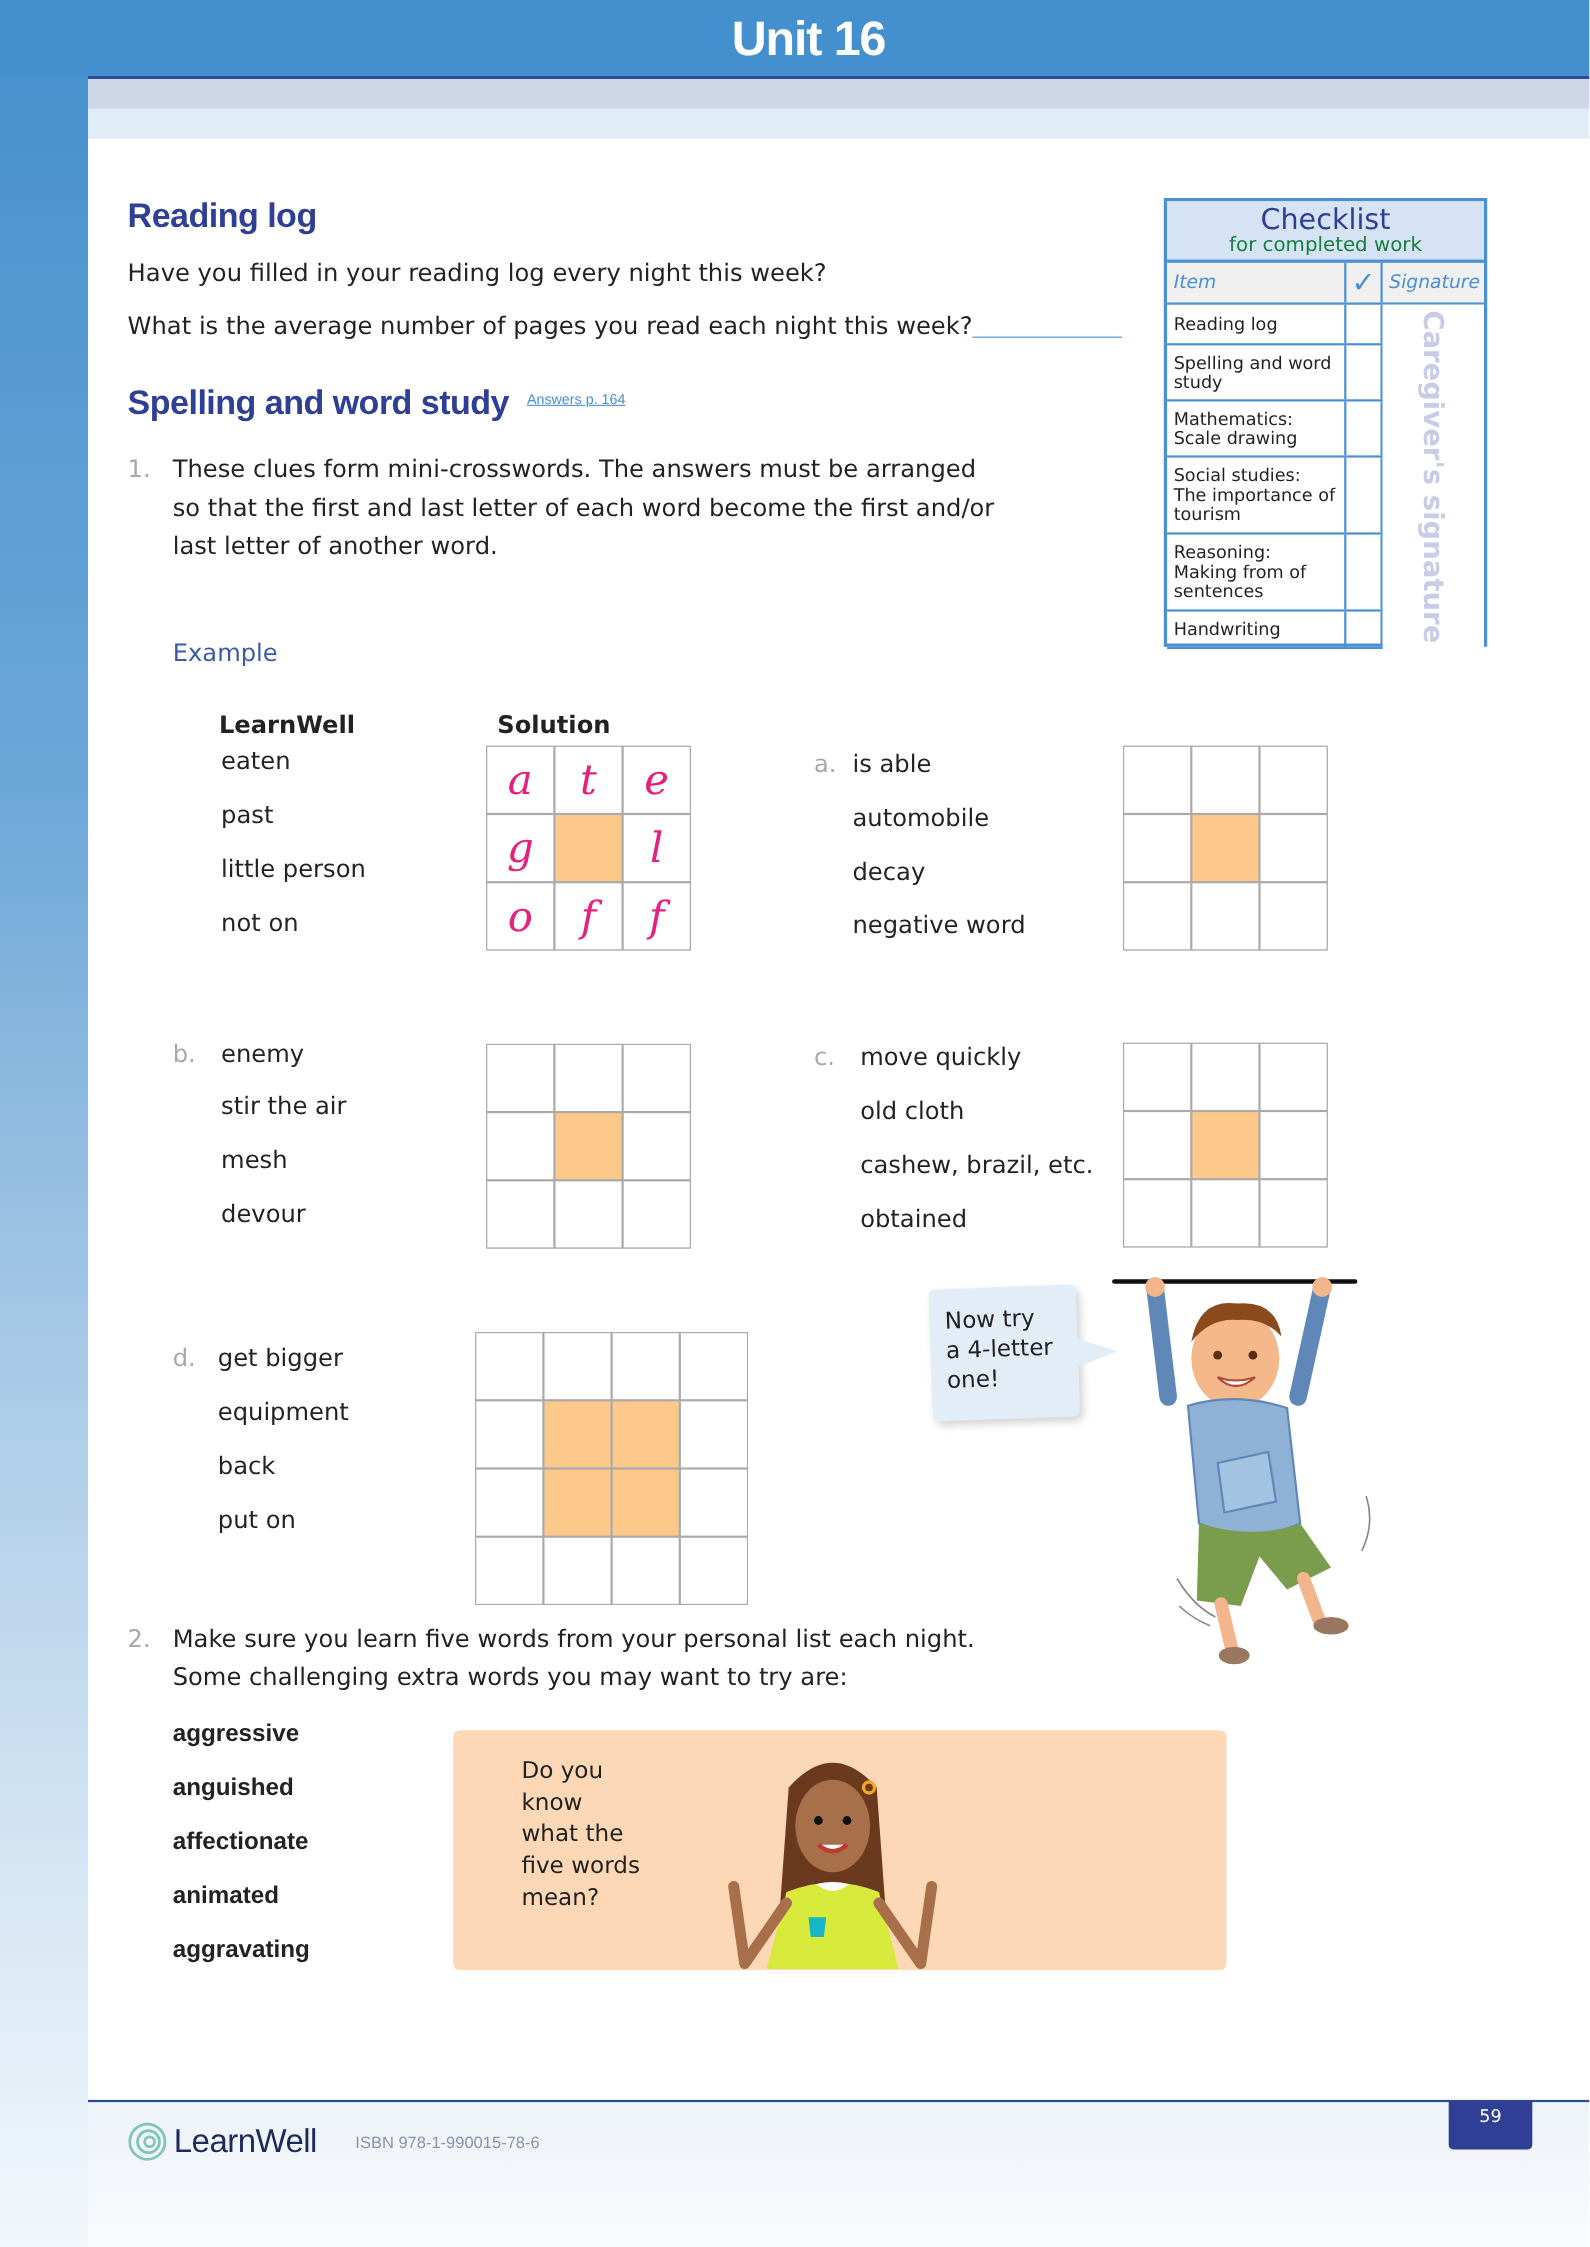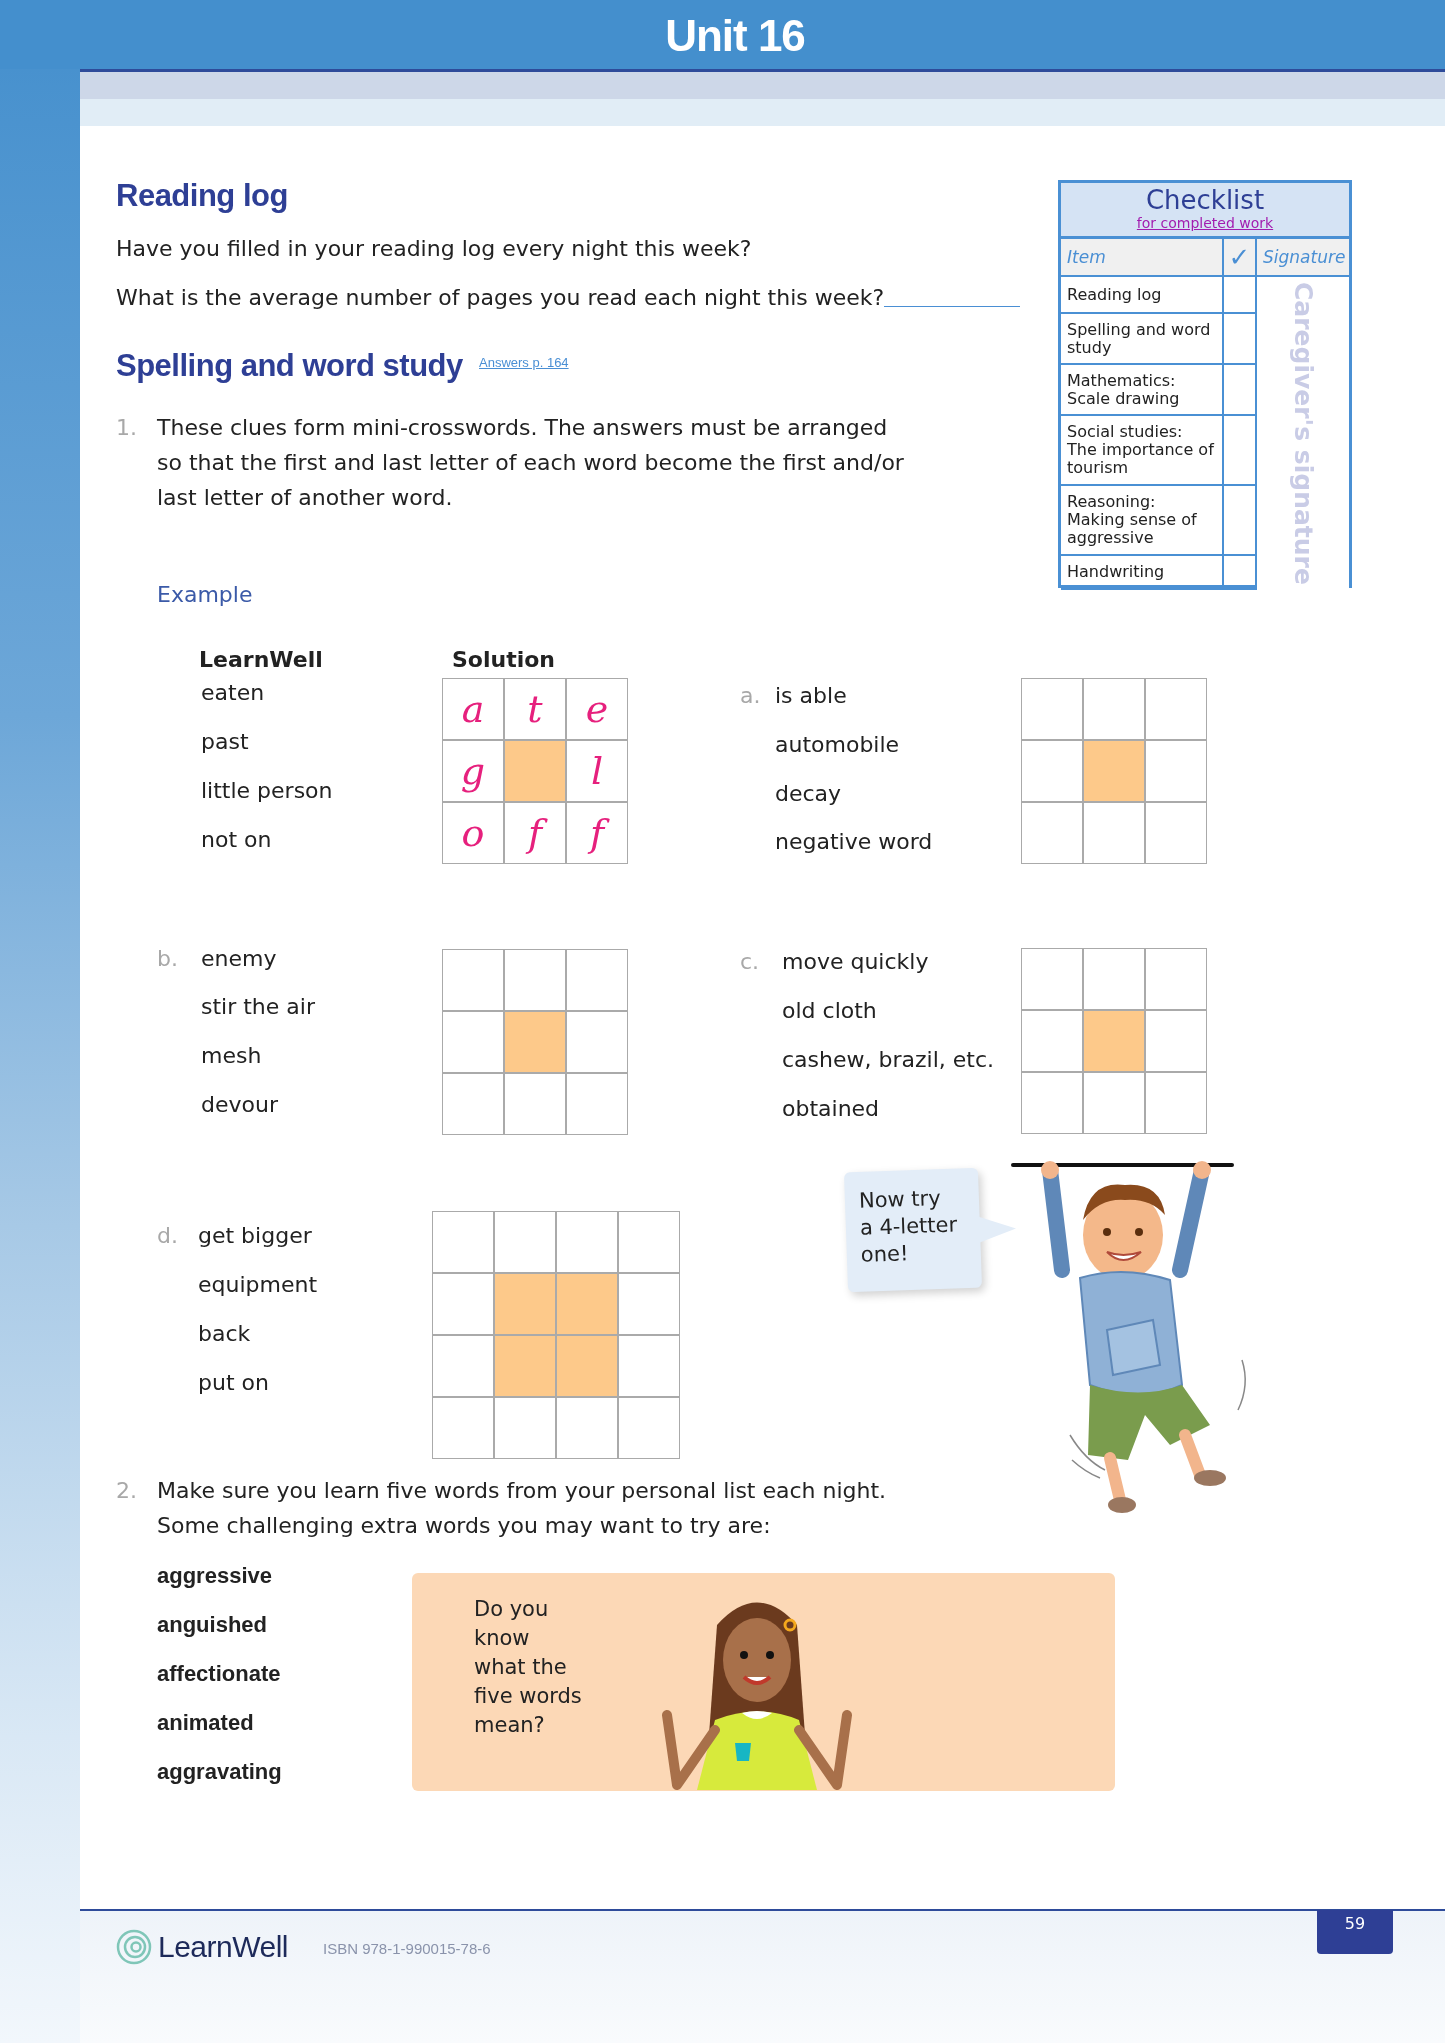--- a/index.html
+++ b/index.html
@@ -53,21 +53,21 @@
 
   
   .checklist {
     position: absolute; left: 1058px; top: 180px; width: 294px; height: 408px;
     border: 3px solid #4a90d4; box-sizing: border-box; background: #fff;
   }
   .cl-head {
     height: 56px; background: #d5e3f4; border-bottom: 3px solid #4a90d4; padding: 4px 6px; box-sizing: border-box; text-align: center;
   }
   .cl-title { font-size: 26px; color: #2e3f95; line-height: 26px; font-weight: 500; }
-  .cl-sub { font-size: 14px; color: #a21caf; line-height: 20px; text-decoration: underline; }
+  .cl-sub { font-size: 18px; color: #15803d; line-height: 20px; }
   .cl-table { position: relative; border-radius: 21px; }
   .cl-row { display: flex; border-bottom: 2px solid #4a90d4; }
   .cl-row:last-child { border-bottom: none; }
   .cl-col-item { width: 163px; padding: 3px 6px; box-sizing: border-box; font-size: 16px; line-height: 18px; color: #222; border-right: 2px solid #4a90d4; }
   .cl-col-check { width: 33px; border-right: 2px solid #4a90d4; box-sizing: border-box; }
   .cl-col-sig { flex: 1; }
   .cl-head-row { background: #f0f0f0; height: 36px; align-items: center; }
   .cl-head-row .cl-col-item, .cl-head-row .cl-col-check, .cl-head-row .cl-col-sig {
     color: #4a8fd4; font-style: italic; font-size: 17px; height: 36px; display: flex; align-items: center;
   }
@@ -351,21 +351,21 @@
       <div class="cl-col-item" style="display:flex;align-items:center;">Mathematics: Scale drawing</div>
       <div class="cl-col-check"></div>
       <div class="cl-col-sig"></div>
     </div>
     <div class="cl-row" style="height:68px;">
       <div class="cl-col-item" style="display:flex;align-items:center;">Social studies: The importance of tourism</div>
       <div class="cl-col-check"></div>
       <div class="cl-col-sig"></div>
     </div>
     <div class="cl-row" style="height:68px;">
-      <div class="cl-col-item" style="display:flex;align-items:center;">Reasoning: Making sense of aggressive</div>
+      <div class="cl-col-item" style="display:flex;align-items:center;">Reasoning: Making from of sentences</div>
       <div class="cl-col-check"></div>
       <div class="cl-col-sig"></div>
     </div>
     <div class="cl-row" style="height:32px;">
       <div class="cl-col-item" style="display:flex;align-items:center;">Handwriting</div>
       <div class="cl-col-check"></div>
       <div class="cl-col-sig"></div>
     </div>
     <div class="sig-area">
       <div class="sig-text">Caregiver's signature</div>

